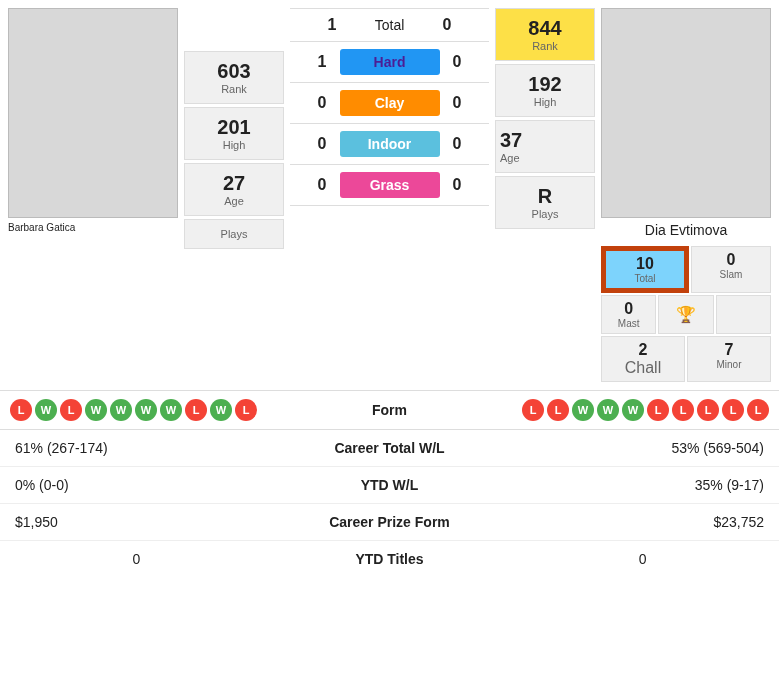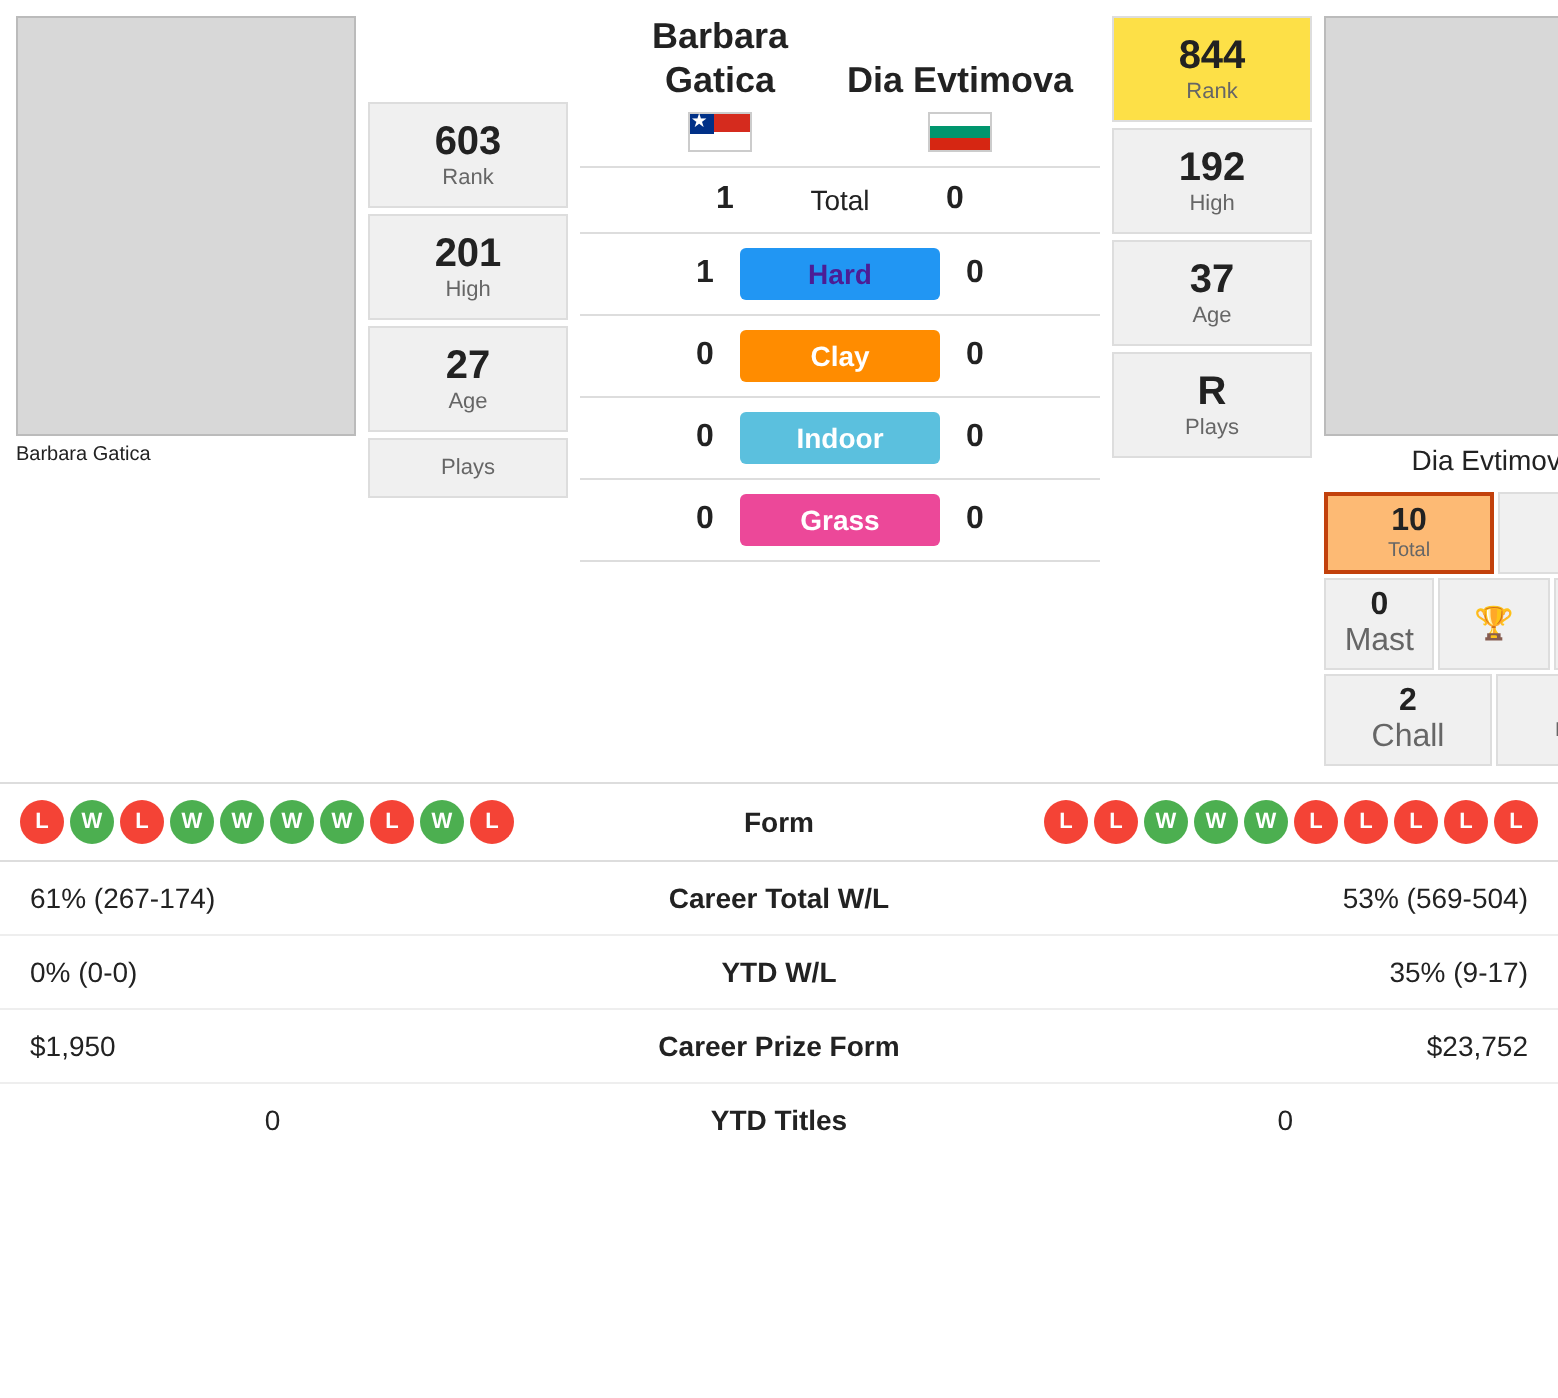--- a/index.html
+++ b/index.html
@@ -89,36 +89,20 @@
         <div style="font-size:11px; color:#666;">Age</div>
       </div>
 
       <div style="background:#f0f0f0; border:1px solid #ddd; text-align:center; padding:8px 4px;">
         <div style="font-size:11px; color:#666;">Plays</div>
       </div>
     </div>
 
     <div style="flex:1; display:flex; flex-direction:column;">
 
-      <div style="display:flex; justify-content:space-between; align-items:flex-end; margin-bottom:6px; padding:0 10px;">
-        <div style="text-align:center; font-size:18px; font-weight:bold; line-height:1.2; width:120px;">
-          <span>Barbara</span><br>
-          <span>Gatica</span>
-          <div style="margin-top:4px;">
-            <span class="chile-flag"></span>
-          </div>
-        </div>
-        <div style="flex:1;"></div>
-        <div style="text-align:center; font-size:18px; font-weight:bold; line-height:1.2; width:120px;">
-          <span>Dia Evtimova</span>
-          <div style="margin-top:4px;">
-            <span class="bulgaria-flag"></span>
-          </div>
-        </div>
-      </div>
 
       <div style="display:flex;align-items:center;justify-content:center;padding:7px 0;border-top:1px solid #ddd;border-bottom:1px solid #ddd;">
         <span style="width:35px;text-align:center;font-size:16px;font-weight:bold;">1</span>
         <span style="width:80px;text-align:center;font-size:14px;">Total</span>
         <span style="width:35px;text-align:center;font-size:16px;font-weight:bold;">0</span>
       </div>
 
       <div style="display:flex;align-items:center;justify-content:center;padding:7px 0;border-bottom:1px solid #ddd;">
         <span style="width:35px;text-align:center;font-size:16px;font-weight:bold;">1</span>
         <div style="width:100px;text-align:center;background:#2196F3;color:#4c1d95;font-weight:bold;padding:5px 0;border-radius:3px;">Hard</div>
@@ -149,52 +133,52 @@
       <div style="background:#fde047; border:1px solid #ddd; text-align:center; padding:8px 4px;">
         <div style="font-size:20px; font-weight:bold;">844</div>
         <div style="font-size:11px; color:#666;">Rank</div>
       </div>
 
       <div style="background:#f0f0f0; border:1px solid #ddd; text-align:center; padding:8px 4px;">
         <div style="font-size:20px; font-weight:bold;">192</div>
         <div style="font-size:11px; color:#666;">High</div>
       </div>
 
-      <div style="background:#f0f0f0; border:1px solid #ddd; text-align:center; padding:8px 4px;">
+      <div style="background:#f0f0f0; border:1px solid #ddd; text-align:left; padding:8px 4px;">
         <div style="font-size:20px; font-weight:bold;">37</div>
         <div style="font-size:11px; color:#666;">Age</div>
       </div>
 
       <div style="background:#f0f0f0; border:1px solid #ddd; text-align:center; padding:8px 4px;">
         <div style="font-size:20px; font-weight:bold;">R</div>
         <div style="font-size:11px; color:#666;">Plays</div>
       </div>
     </div>
 
     <div style="width:170px; flex-shrink:0;">
       <div style="width:170px; height:210px; background:#d8d8d8; border:1px solid #bbb;"></div>
       <div style="text-align:center; padding:4px 0; font-size:14px;">
         <span>Dia Evtimova</span>
       </div>
 
       <div style="display:flex;flex-direction:column;gap:2px;margin-top:4px;">
         <div style="display:flex;gap:2px;">
-          <div style="flex:1;background:#fdba74;border:2px solid #c2410c;text-align:center;padding:4px 2px;">
+          <div style="flex:1;background:#7dd3fc;border:5px solid #c2410c;text-align:center;padding:4px 2px;">
             <div style="font-size:16px;font-weight:bold;">10</div>
             <div style="font-size:10px;color:#666;">Total</div>
           </div>
           <div style="flex:1;background:#f0f0f0;border:1px solid #ddd;text-align:center;padding:4px 2px;">
             <div style="font-size:16px;font-weight:bold;">0</div>
             <div style="font-size:10px;color:#666;">Slam</div>
           </div>
         </div>
         <div style="display:flex;gap:2px;">
           <div style="flex:1;background:#f0f0f0;border:1px solid #ddd;text-align:center;padding:4px 2px;">
             <div style="font-size:16px;font-weight:bold;">0</div>
-            <div style="font-size:16px;color:#666;">Mast</div>
+            <div style="font-size:10px;color:#666;">Mast</div>
           </div>
           <div style="flex:1;background:#f0f0f0;border:1px solid #ddd;text-align:center;padding:4px 2px;display:flex;align-items:center;justify-content:center;">
             <span style="color:#FFD700;font-size:16px;">🏆</span>
           </div>
           <div style="flex:1;background:#f0f0f0;border:1px solid #ddd;text-align:center;padding:4px 2px;">
             
             
           </div>
         </div>
         <div style="display:flex;gap:2px;">

